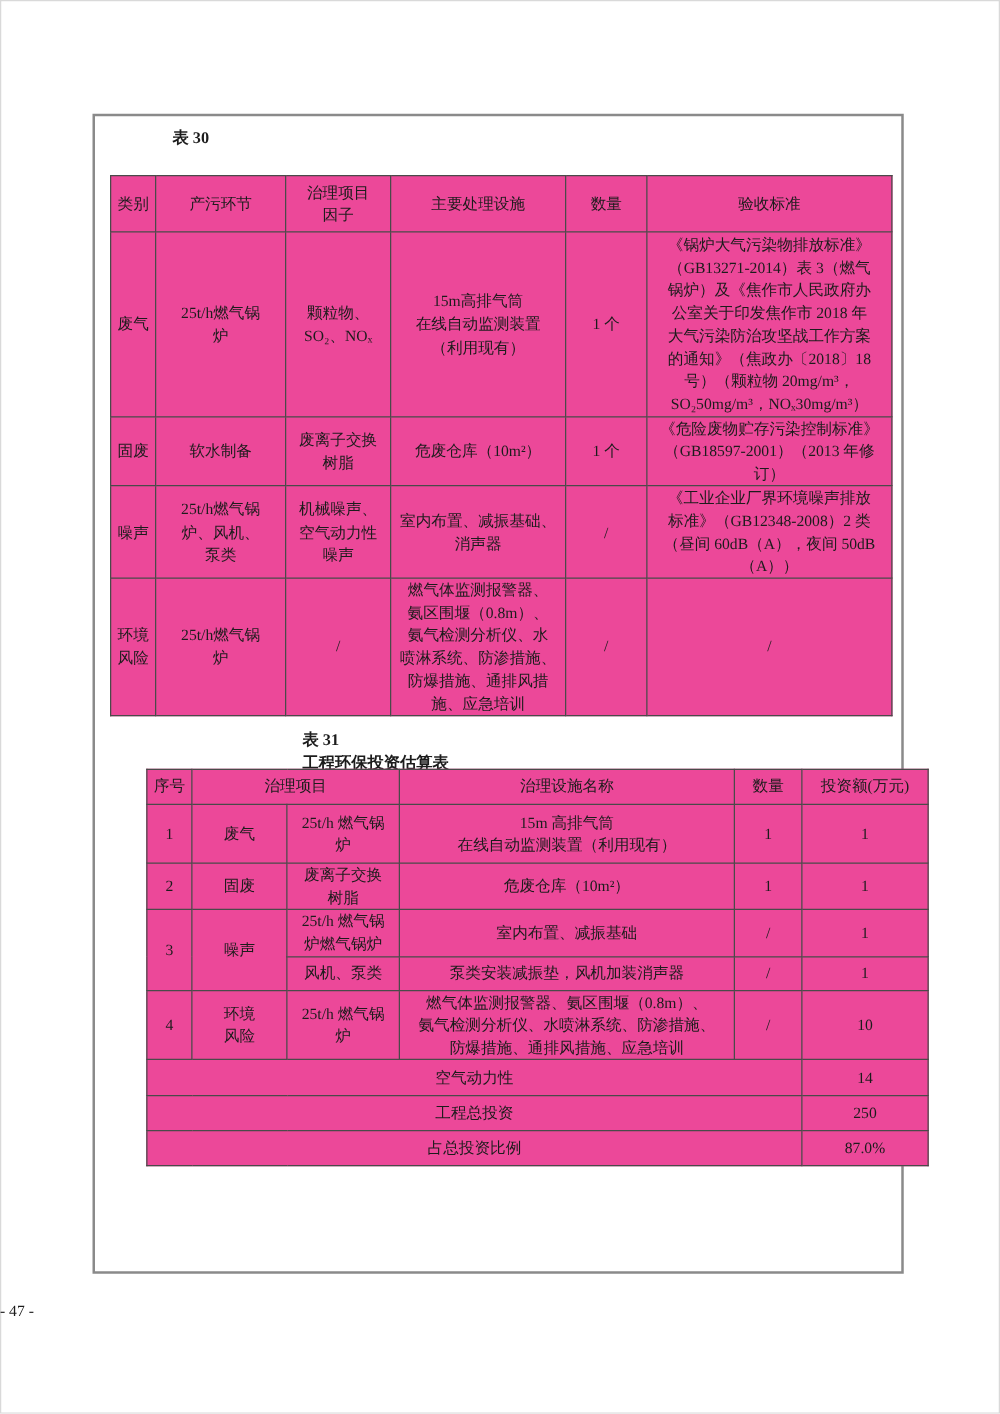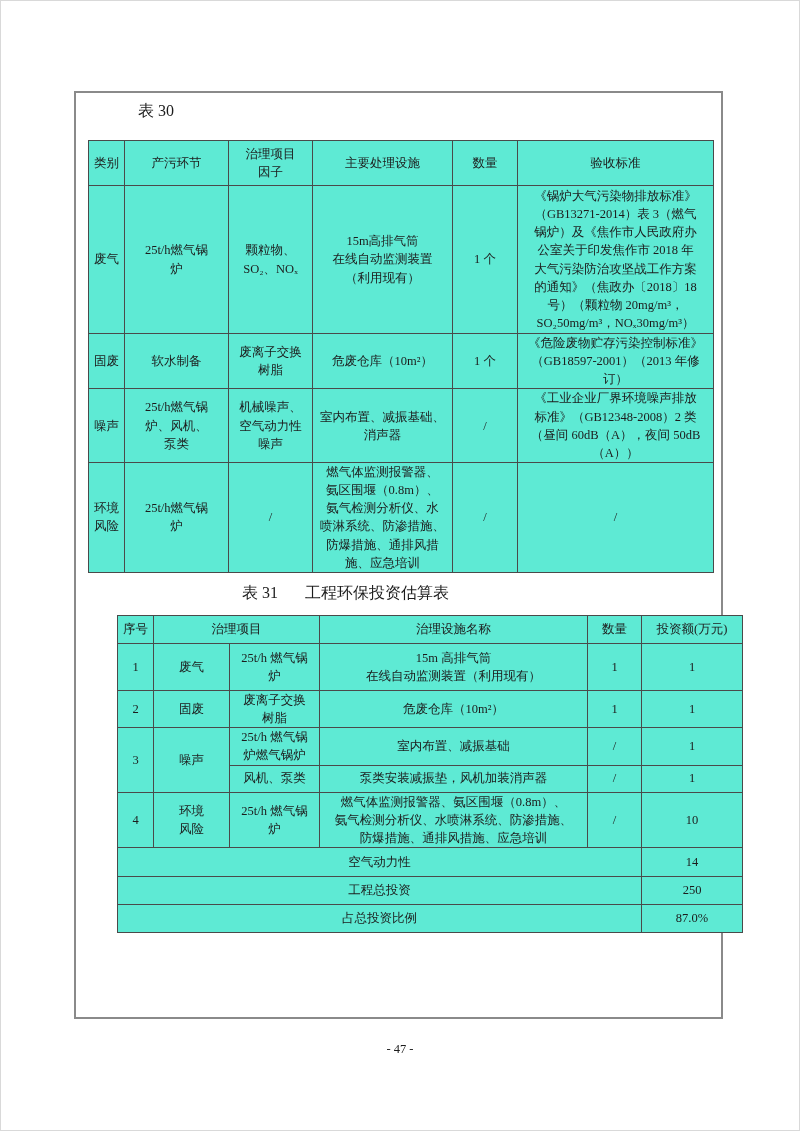--- a/index.html
+++ b/index.html
@@ -2,31 +2,31 @@
 <html><head>
 <meta charset="utf-8">
 <style>
   html,body{margin:0;padding:0;}
   body{
     width:800px;height:1131px;position:relative;background:#ffffff;
     font-family:"Liberation Serif","DejaVu Serif",serif;color:#1c1c1c;
   }
   .page-edge{position:absolute;left:0;top:0;width:798px;height:1129px;border:1px solid #d9d9d9;}
   .doc-frame{position:absolute;left:74px;top:91px;width:645px;height:924px;border:2px solid #8a8a8a;}
-  .tbl-title{position:absolute;display:flex;align-items:baseline;font-weight:normal;font-size:16px;white-space:nowrap;}
+  .tbl-title{position:absolute;display:flex;align-items:baseline;font-weight:bold;font-size:13px;white-space:nowrap;flex-direction:column;}
   .tbl-title .gap{display:inline-block;}
-  table{border-collapse:collapse;table-layout:fixed;position:absolute;background:#5eead4;}
+  table{border-collapse:collapse;table-layout:fixed;position:absolute;background:#ec4899;}
   td,th{
     border:1.5px solid #4a4a4a;text-align:center;vertical-align:middle;
     font-size:12.5px;line-height:1.45;font-weight:normal;
     white-space:pre-line;padding:0 2px;overflow:hidden;word-break:break-all;
   }
   #table30{left:88px;top:140px;width:625px;}
   #table31{left:88px;top:615px;width:625px;margin-left:29px;}
-  .footer-page{position:absolute;left:0;top:1042px;width:800px;text-align:center;font-size:12.5px;}
+  .footer-page{position:absolute;left:0;top:1042px;width:800px;font-size:12.5px;}
 </style>
 </head>
 <body>
 
 <div class="page-edge"></div>
 <div class="doc-frame"></div>
 
 <div class="tbl-title" style="left:138px;top:101px;">
   <span>表 30</span>
   <span class="gap" style="width:30px;"></span>

